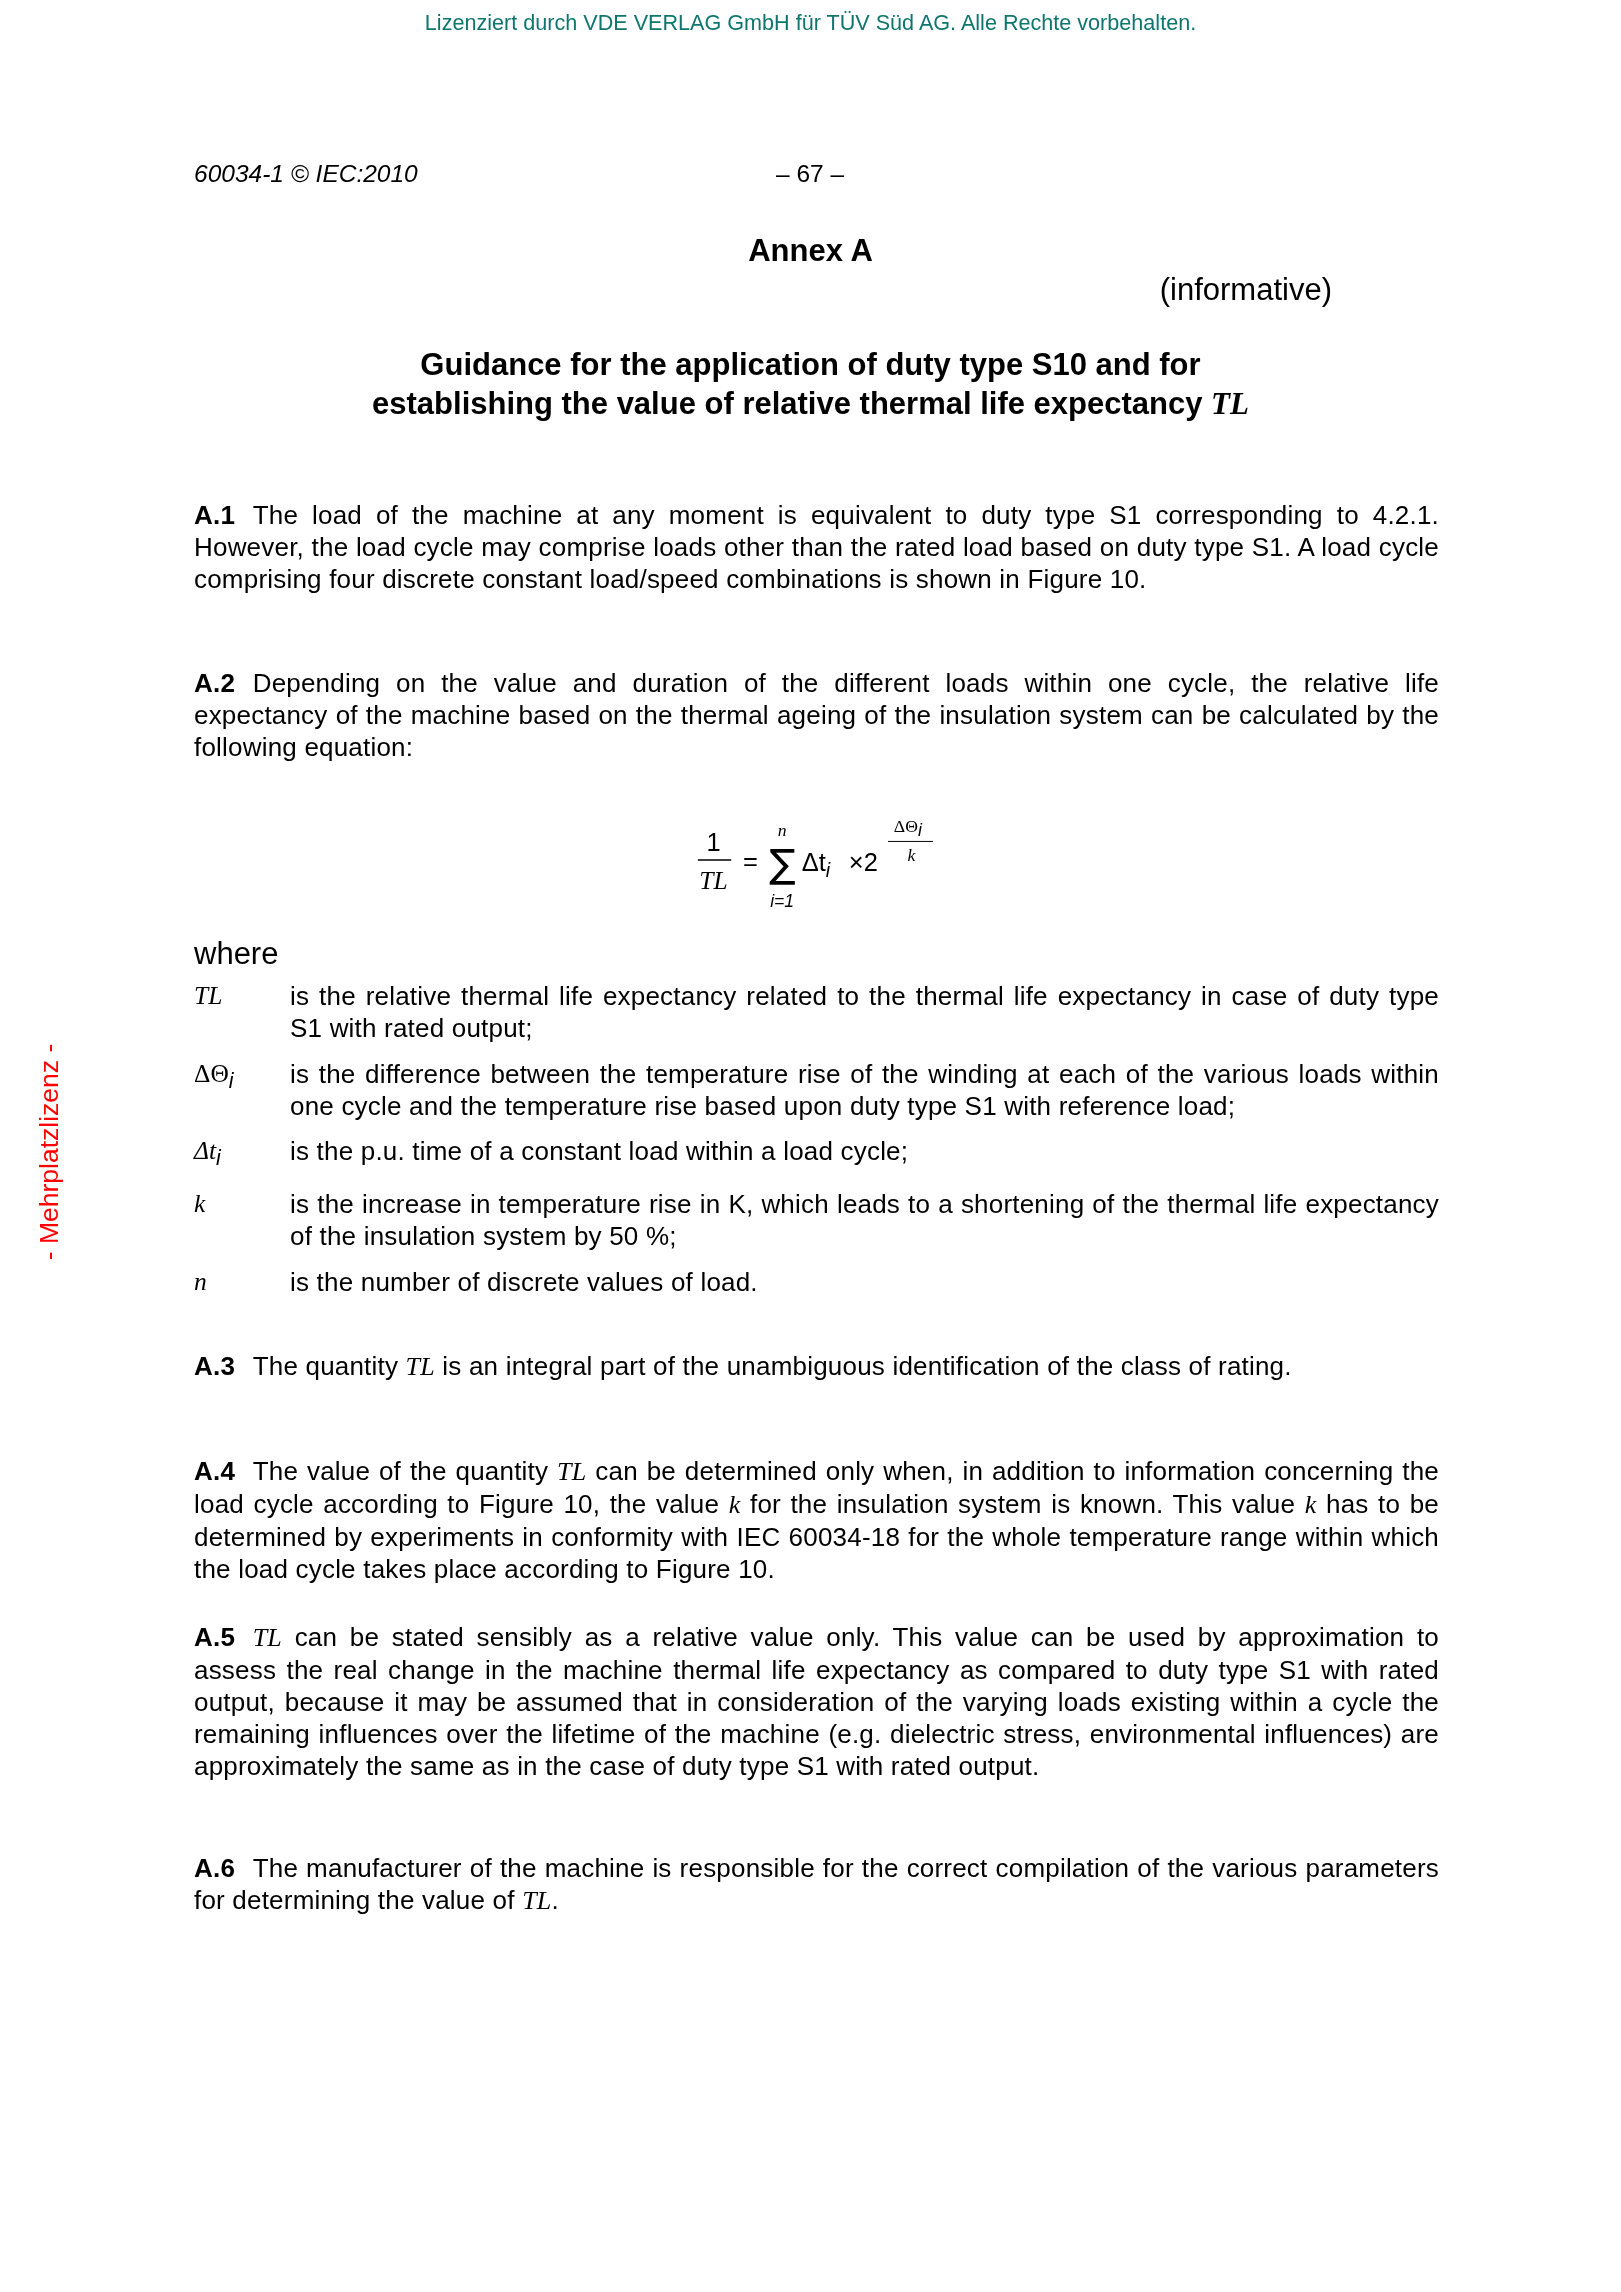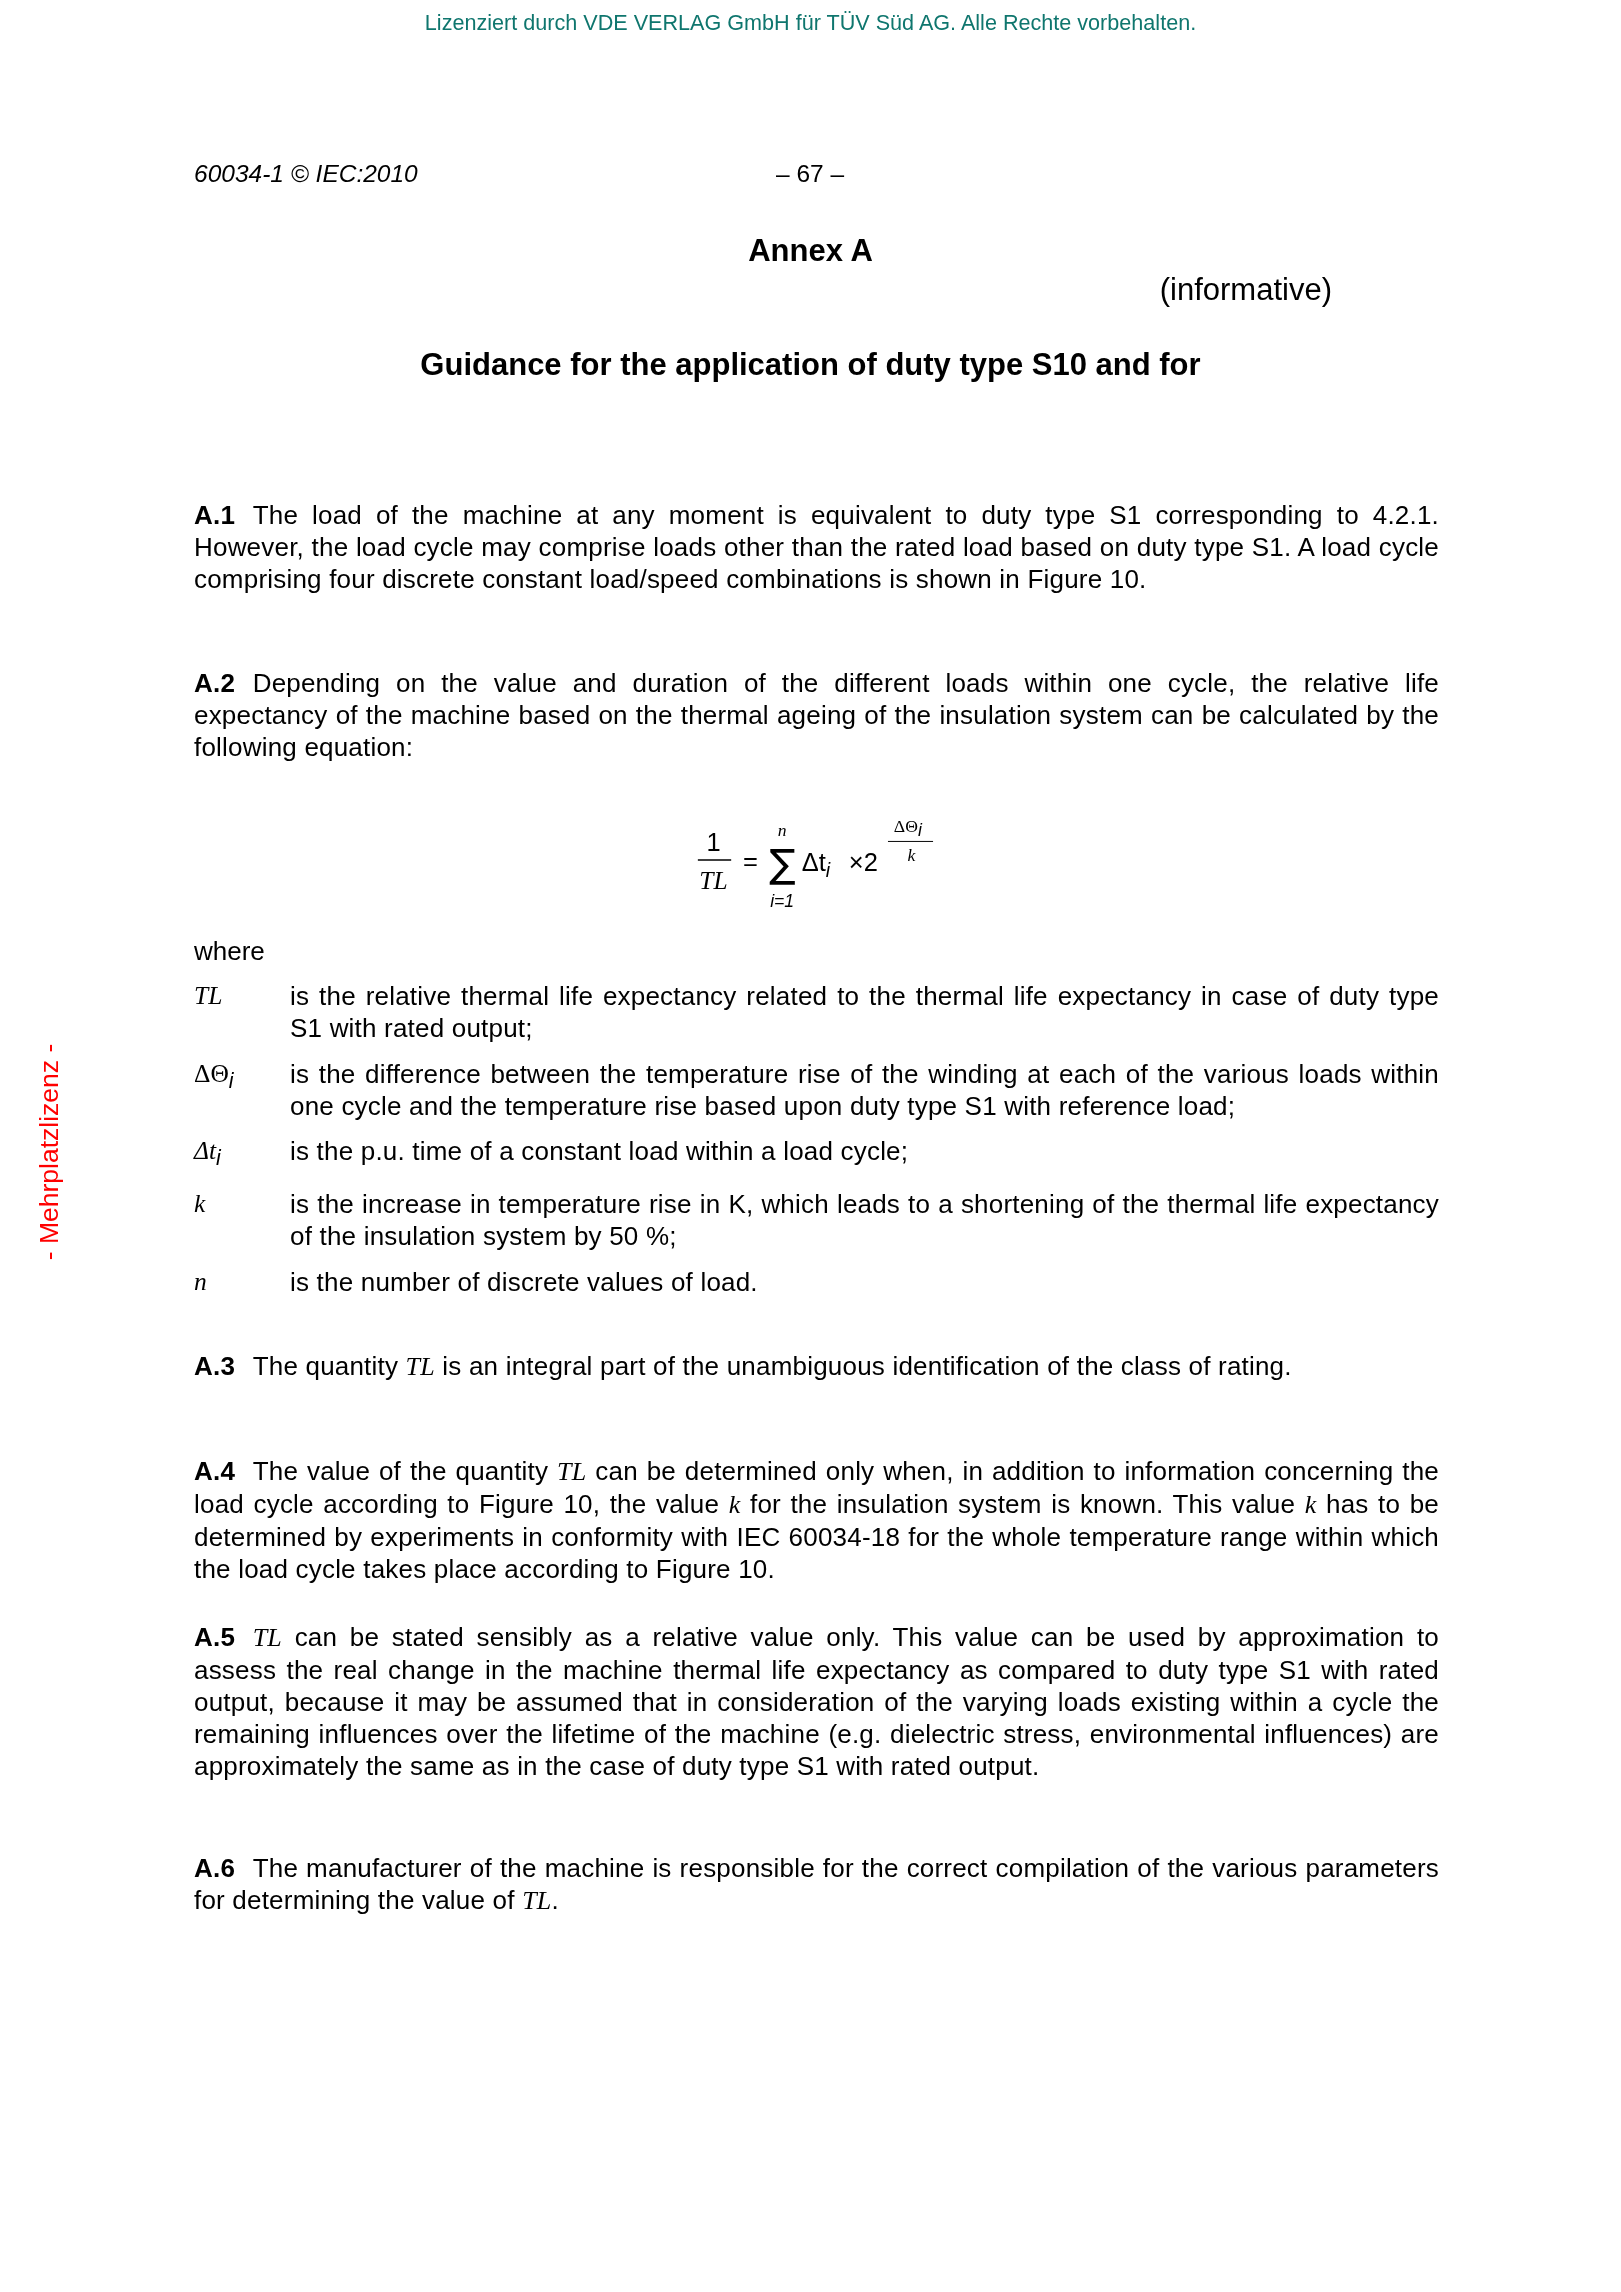--- a/index.html
+++ b/index.html
@@ -37,21 +37,21 @@
     .para {
       position: absolute; left: 194px; width: 1245px; font-size: 26px;
       line-height: 32px; text-align: justify; letter-spacing: 0.2px;
     }
     .para .num { font-weight: bold; margin-right: 17.6px; }
     .var { font-family: "Liberation Serif", serif; font-style: italic; }
     .equation {
       position: absolute; left: 686px; top: 814px; width: 255px; height: 98px;
     }
     .where {
-      position: absolute; left: 194px; top: 936px; font-size: 26px;
+      position: absolute; left: 194px; top: 936px; font-size: 31px;
     }
     .defs { position: absolute; left: 194px; top: 980px; width: 1245px; }
     .def-row { display: flex; font-size: 26px; line-height: 32px; margin-bottom: 13.7px; }
     .def-term { width: 96px; flex: none; font-family: "Liberation Serif", serif; font-style: italic; font-size: 25.5px; }
     .def-text { flex: 1; text-align: justify; letter-spacing: 0.2px; }
   </style>
 </head>
 <body>
 
 <div class="watermark-top">Lizenziert durch VDE VERLAG GmbH  für TÜV Süd AG. Alle Rechte vorbehalten.</div>
@@ -60,20 +60,21 @@
 <div class="header">
   <span class="doc-id">60034-1 © IEC:2010</span>
   <span class="page-num">– 67 –</span>
 </div>
 
 <div class="annex-title">Annex A</div>
 <div class="annex-sub">(informative)</div>
 
 <div class="heading">
   <div>Guidance for the application of duty type S10 and for</div>
+  <div><span>establishing the value of relative thermal life expectancy</span> <span class="var">TL</span></div>
 </div>
 
 <div class="para" style="top:499px;">
   <span class="num">A.1</span><span>The load of the machine at any moment is equivalent to duty type S1 corresponding to 4.2.1. However, the load cycle may comprise loads other than the rated load based on duty type S1. A load cycle comprising four discrete constant load/speed combinations is shown in Figure 10.</span>
 </div>
 
 <div class="para" style="top:667px;">
   <span class="num">A.2</span><span>Depending on the value and duration of the different loads within one cycle, the relative life expectancy of the machine based on the thermal ageing of the insulation system can be calculated by the following equation:</span>
 </div>
 

